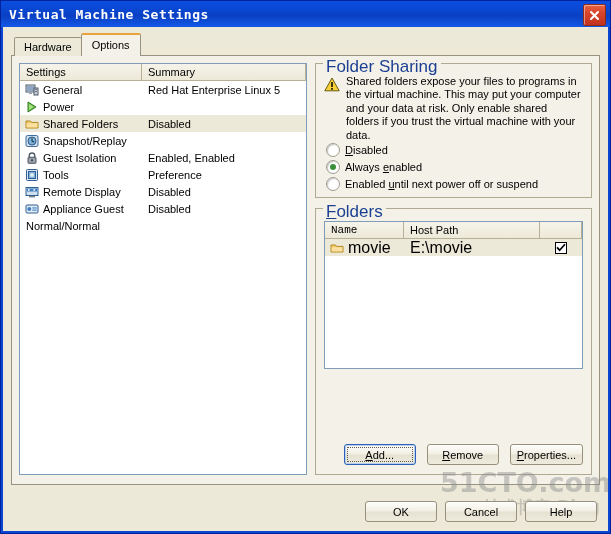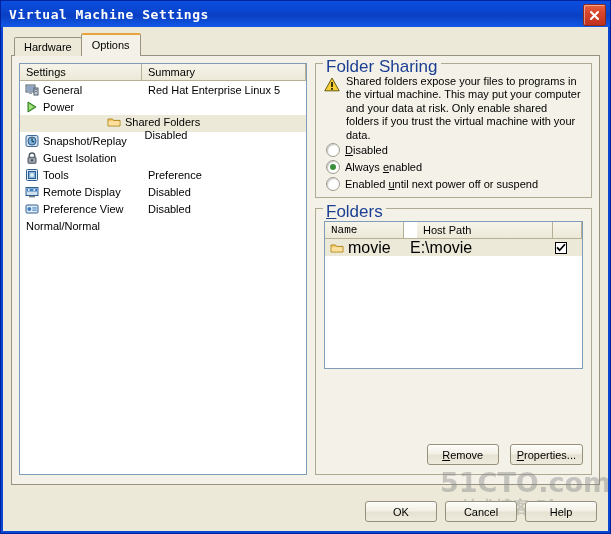--- a/index.html
+++ b/index.html
@@ -153,21 +153,21 @@
   .sh-name { width: 122px; }
   .sh-sum  { flex: 1 1 auto; }
 
   .srow {
     display: flex;
     align-items: center;
     height: 17px;
     font-size: 11px;
     cursor: pointer;
   }
-  .srow.selected { background: #ece9d8; flex-direction: column; }
+  .srow.selected { background: #ece9d8; }
   .srow .s-name {
     width: 122px;
     display: flex;
     align-items: center;
     padding-left: 5px;
     box-sizing: border-box;
     white-space: nowrap;
   }
   .srow .s-name .lbl { margin-left: 4px; }
   .srow .s-sum {
@@ -273,21 +273,21 @@
   }
   .fl-hc {
     font-size: 11px;
     line-height: 16px;
     padding-left: 6px;
     border-right: 1px solid #b5b096;
     box-sizing: border-box;
     background: linear-gradient(to bottom,#f6f4ea 0%, #ece9d8 100%);
   }
   .fl-name { width: 79px; font-family: Liberation Mono, monospace; }
-  .fl-path { width: 136px; margin-left: 13px; }
+  .fl-path { width: 136px; }
   .fl-chk  { flex: 1 1 auto; }
 
   #fl-row {
     display: flex;
     align-items: center;
     height: 17px;
     background: #ece9d8;
     font-size: 16px;
     cursor: pointer;
   }
@@ -361,21 +361,21 @@
     z-index: 6;
   }
   #dlg-btns .btn { min-width: 72px; }
 
   
   #watermark {
     position: absolute;
     right: 8px;
     bottom: 14px;
     width: 160px;
-    text-align: center;
+    text-align: right;
     pointer-events: none;
     z-index: 4;
     user-select: none;
   }
   #wm-main {
     font-family: "DejaVu Sans", sans-serif;
     font-size: 27px;
     font-weight: bold;
     letter-spacing: 0px;
     color: rgba(140,140,140,0.45);
@@ -470,20 +470,21 @@
 
         <div class="srow">
           <div class="s-name">
             <svg class="icn" viewBox="0 0 14 14">
               <path d="M4.3,6.5 L4.3,4.6 A2.7,2.7 0 0 1 9.7,4.6 L9.7,6.5" fill="none" stroke="#555f6b" stroke-width="1.5"></path>
               <rect x="3" y="6.3" width="8" height="6" rx="0.8" fill="#9aa3ae" stroke="#4c545e"></rect>
               <circle cx="7" cy="9.3" r="1.1" fill="#3d444c"></circle>
             </svg>
             <span class="lbl">Guest Isolation</span>
           </div>
+          <div class="s-sum">Enabled, Enabled</div>
         </div>
 
         <div class="srow">
           <div class="s-name">
             <svg class="icn" viewBox="0 0 14 14">
               <rect x="1.5" y="1.5" width="11" height="11" rx="1" fill="#dce9f5" stroke="#2f5f91"></rect>
               <rect x="3.5" y="3.5" width="7" height="7" fill="#7fb0dc" stroke="#2f5f91"></rect>
               <rect x="5.3" y="5.3" width="3.4" height="3.4" fill="#e8f2fb"></rect>
             </svg>
             <span class="lbl">Tools</span>
@@ -506,21 +507,21 @@
         </div>
 
         <div class="srow">
           <div class="s-name">
             <svg class="icn" viewBox="0 0 14 14">
               <rect x="1" y="3" width="12" height="8" rx="1" fill="#e3edf7" stroke="#2f5f91"></rect>
               <circle cx="4.3" cy="7" r="2" fill="#3f7fc0"></circle>
               <rect x="7.3" y="5.4" width="4.4" height="1.1" fill="#3f7fc0"></rect>
               <rect x="7.3" y="7.6" width="4.4" height="1.1" fill="#3f7fc0"></rect>
             </svg>
-            <span class="lbl">Preference View</span>
+            <span class="lbl">Appliance Guest</span>
           </div>
           <div class="s-sum">Disabled</div>
         </div>
 
         <div class="srow">
           <div class="s-sum">Normal/Normal</div>
         </div>
       </div>
 
       <div id="right-col">
@@ -577,20 +578,24 @@
                 <span class="chkbox">
                   <svg width="10" height="9" viewBox="0 0 10 9">
                     <path d="M1,4.4 L3.6,7.2 L9,1.2" stroke="#000000" stroke-width="1.7" fill="none"></path>
                   </svg>
                 </span>
               </div>
             </div>
           </div>
 
           <div id="folder-btns">
+            <div class="btn focused">
+              <span class="inner-focus"></span>
+              <span><u>A</u><span>dd...</span></span>
+            </div>
             <div class="btn">
               <span><u>R</u><span>emove</span></span>
             </div>
             <div class="btn">
               <span><u>P</u><span>roperties...</span></span>
             </div>
           </div>
         </div>
 
       </div>

